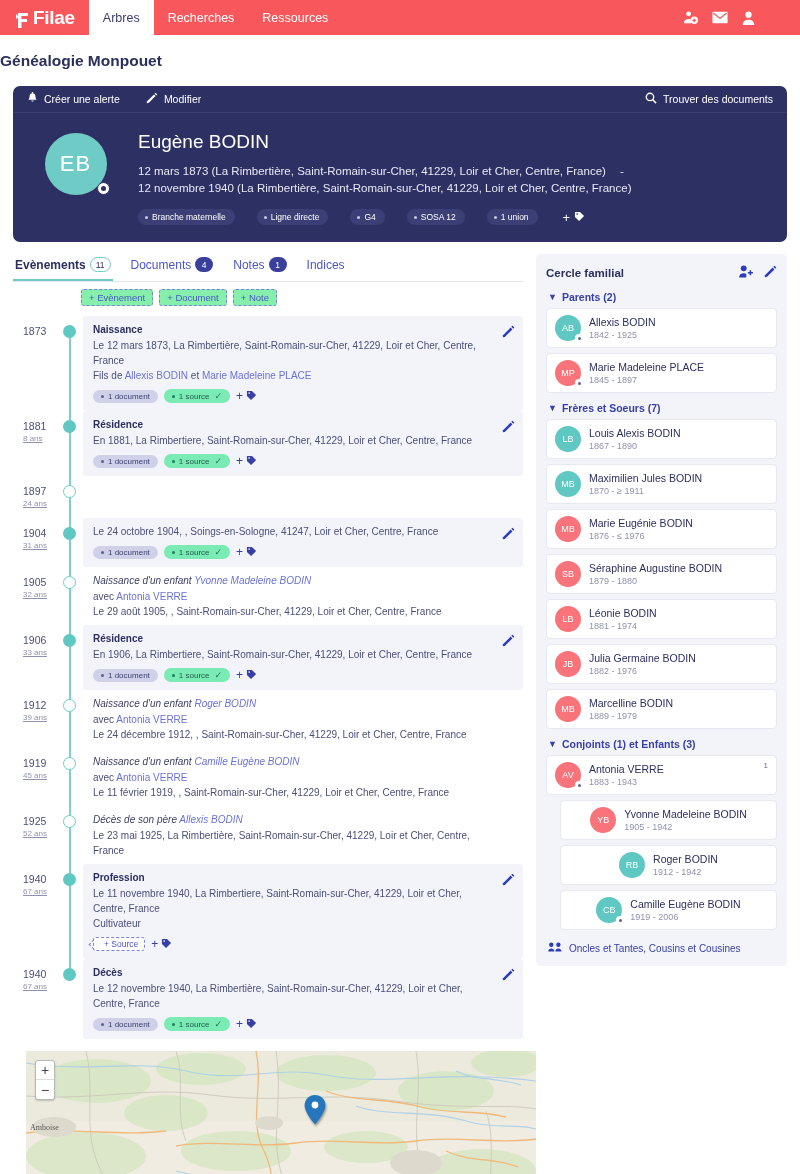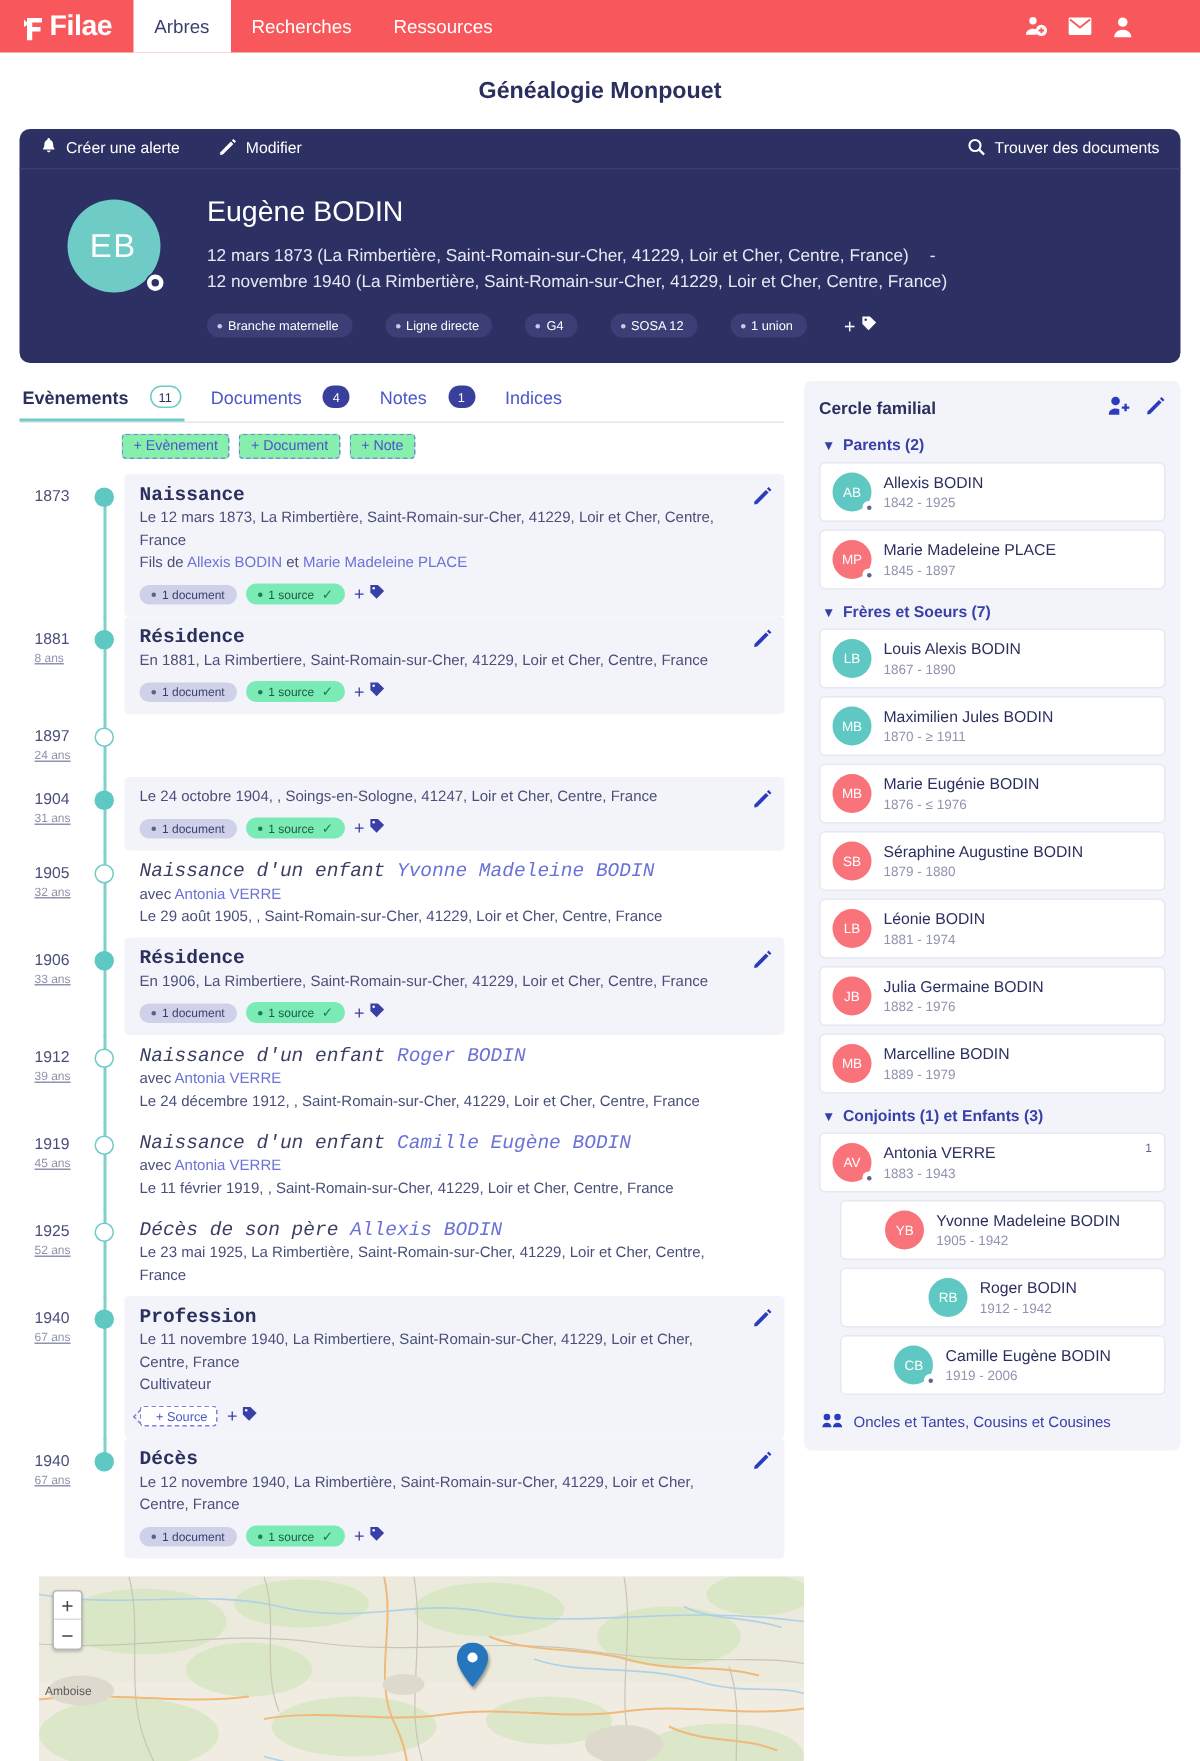--- a/index.html
+++ b/index.html
@@ -56,21 +56,21 @@
   }
   .nav-icon { cursor:pointer; display:flex; align-items:center; }
   .flag { width:15px; height:11px; display:flex; overflow:hidden; border:0; }
   .flag span { flex:1; }
   .flag .b { background:#15317e; }
   .flag .w { background:#ffffff; }
   .flag .r { background:#e1000f; }
 
   
   .page-title {
-    text-align:center;
+    text-align:left;
     font-size: 15.5px;
     font-weight: bold;
     color: #2b2f5e;
     padding: 17px 0 16px;
   }
 
   
   .profile-card {
     margin: 0 13px;
     background: #2d3063;
@@ -125,21 +125,21 @@
   .tag-add .plus { font-size: 13px; line-height:1; }
 
   
   .columns { display:flex; padding: 0 13px; gap: 13px; margin-top: 12px; align-items: flex-start; }
   .col-left { width: 510px; }
   .col-right { width: 251px; }
 
   
   .tabs { display:flex; align-items:center; gap: 16px; border-bottom:1px solid #e4e6f0; padding-bottom: 0; }
   .tab {
-    display:flex; align-items:center; gap:14px;
+    display:flex; align-items:center; gap:4px;
     font-size: 12px; padding: 3px 2px 7px;
     color:#4b56c9; cursor:pointer;
     border-bottom: 2px solid transparent;
   }
   .tab.active { color:#2b2f5e; font-weight:bold; border-bottom-color:#6ecbc6; }
   .tab-badge {
     min-width:18px; height:15px; border-radius:8px;
     display:flex; align-items:center; justify-content:center;
     font-size:8.5px; padding:0 5px; font-weight:normal;
   }
@@ -175,21 +175,21 @@
   .tl-node {
     position:absolute; left: 4px; top: 9px;
     width: 13px; height: 13px; border-radius:50%;
     box-sizing:border-box; z-index:2;
   }
   .tl-node.filled { background:#5fc8c2; }
   .tl-node.hollow { background:#ffffff; border:1.5px solid #6ecbc6; }
 
   .tl-card { flex:1; padding: 6px 28px 6px 10px; position:relative; border-radius:3px; }
   .tl-card.shaded { background:#f3f4fa; }
-  .ev-title { font-size: 13px; font-weight:bold; color:#2b2f5e; line-height:16px;font-family:Liberation Mono, monospace; }
+  .ev-title { font-size: 10px; font-weight:bold; color:#2b2f5e; line-height:16px; }
   .ev-title .lnk { color:#4b56c9; }
   .ev-title.italic { font-style: italic; font-weight: normal; color:#3b3f63; }
   .ev-title.italic .lnk { color:#6a72d6; font-style: italic; }
   .ev-line { font-size: 10px; color:#4a4f7a; line-height:15px; }
   .ev-line .lnk { color:#6a72d6; }
   .ev-sub { font-size:10px; color:#4a4f7a; line-height:15px; }
   .ev-sub .lnk { color:#6a72d6; }
 
   .chips { display:flex; align-items:center; gap:6px; margin-top: 4px; }
   .chip {
@@ -266,21 +266,21 @@
     width:20px; background:#fff; border:1px solid #b9b9b9; border-radius:3px;
     box-shadow: 0 1px 2px rgba(0,0,0,.2);
   }
   .map-zoom div {
     height:19px; display:flex; align-items:center; justify-content:center;
     font-size:14px; color:#444; cursor:pointer;
   }
   .map-zoom div:first-child { border-bottom:1px solid #ddd; }
   .pin { position:absolute; z-index:4; }
   .pin svg { display:block; filter: drop-shadow(1px 2px 1px rgba(0,0,0,.35)); }
-  .map-label { position:absolute; font-size:8px; color:#777; z-index:3; font-family:Liberation Sans, sans-serif; }
+  .map-label { position:absolute; font-size:8px; color:#777; z-index:3; font-family:Liberation Serif, serif; }
   .map-label.town { color:#5a5a5a; }
 </style>
 </head>
 <body>
 
 <div class="navbar">
   <div class="brand">
     <span class="brand-mark">
       <svg width="14" height="15" viewBox="0 0 14 15">
           <path d="M2 0 L12 0 L12 3 L5.5 3 L5.5 6 L11 6 L11 9 L5.5 9 L5.5 15 L2 15 Z" fill="#fff"></path>

